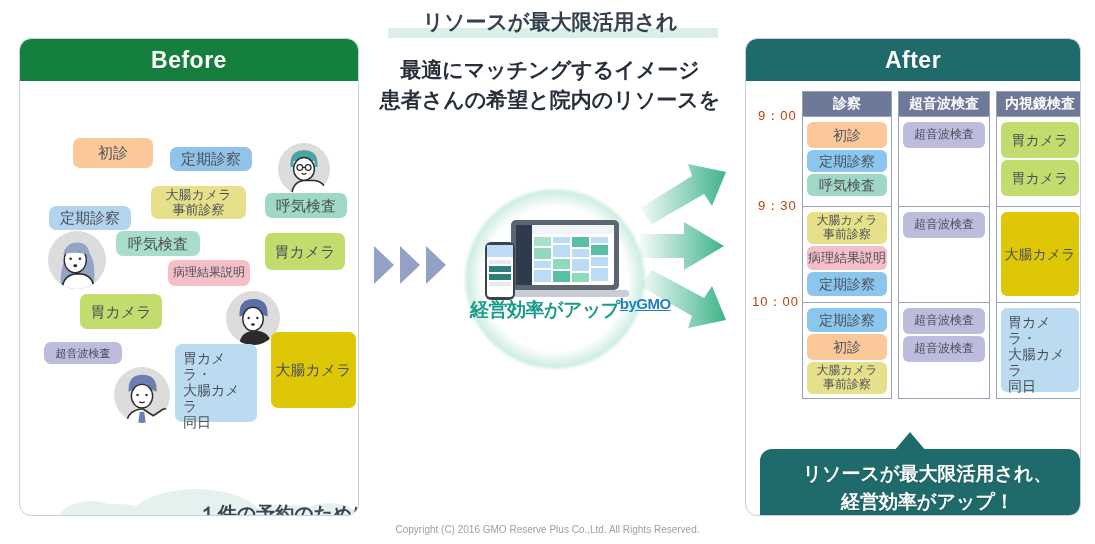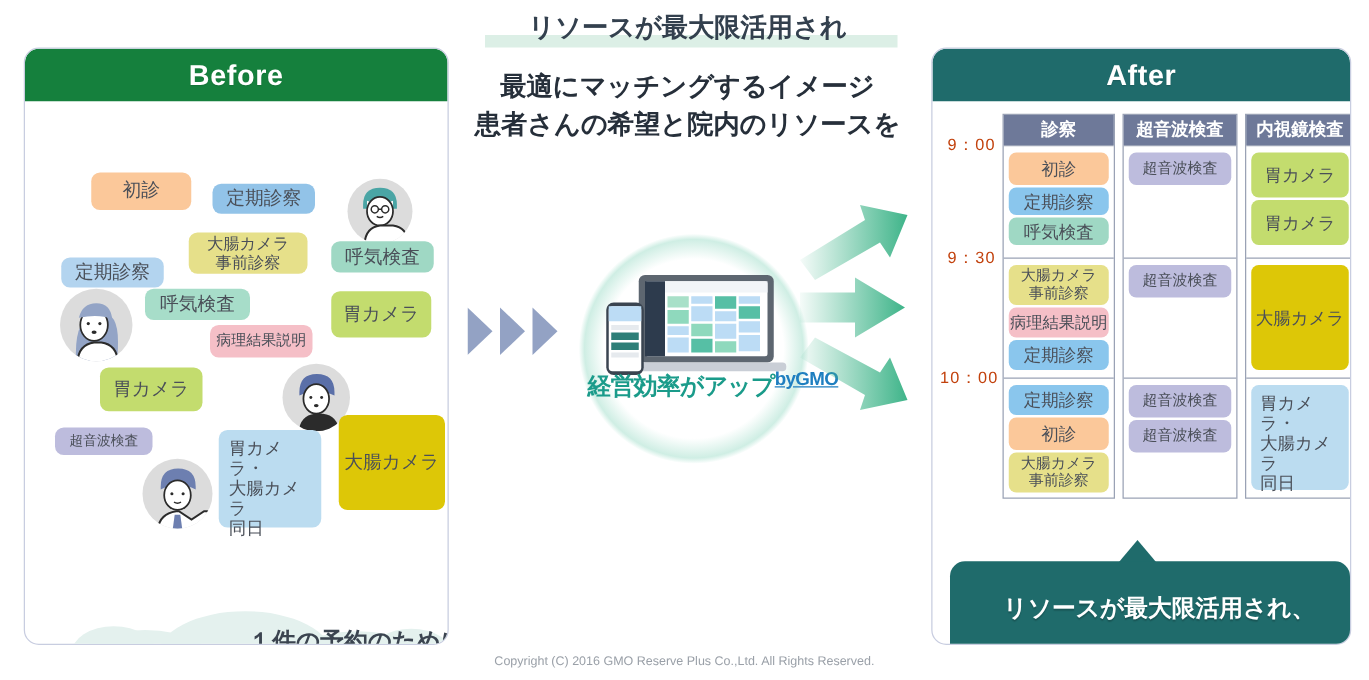--- a/index.html
+++ b/index.html
@@ -335,18 +335,19 @@
               <div class="chip" style="background: rgb(187, 220, 240); height: 84px; font-size: 14px; align-items: flex-start; justify-content: flex-start; padding: 6px 7px; text-align: left;">胃カメラ・<br>大腸カメラ<br>同日</div>
             </div>
           </div>
         </div>
     </div>
 
     <div class="callout-arrow"></div>
     <div class="callout">
       <span>
         <span>リソースが最大限活用され、</span><br>
+        <span>経営効率がアップ！</span>
       </span>
     </div>
   </div>
 
   <div class="copyright">Copyright (C) 2016 GMO Reserve Plus Co.,Ltd. All Rights Reserved.</div>
 </div>
 
 </body></html>

